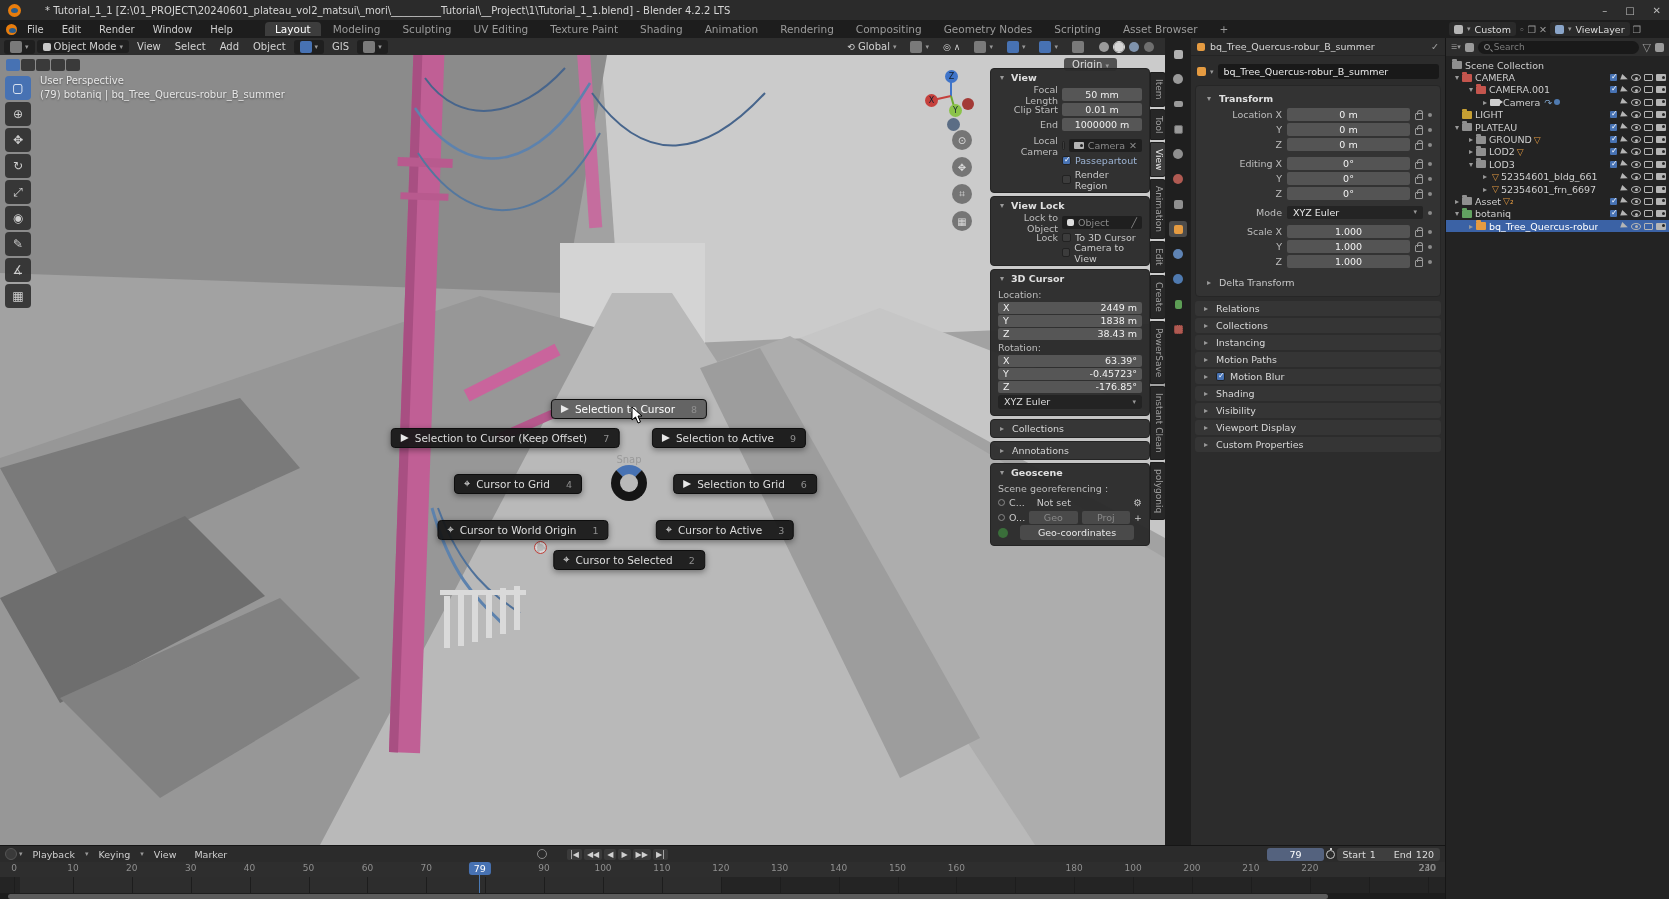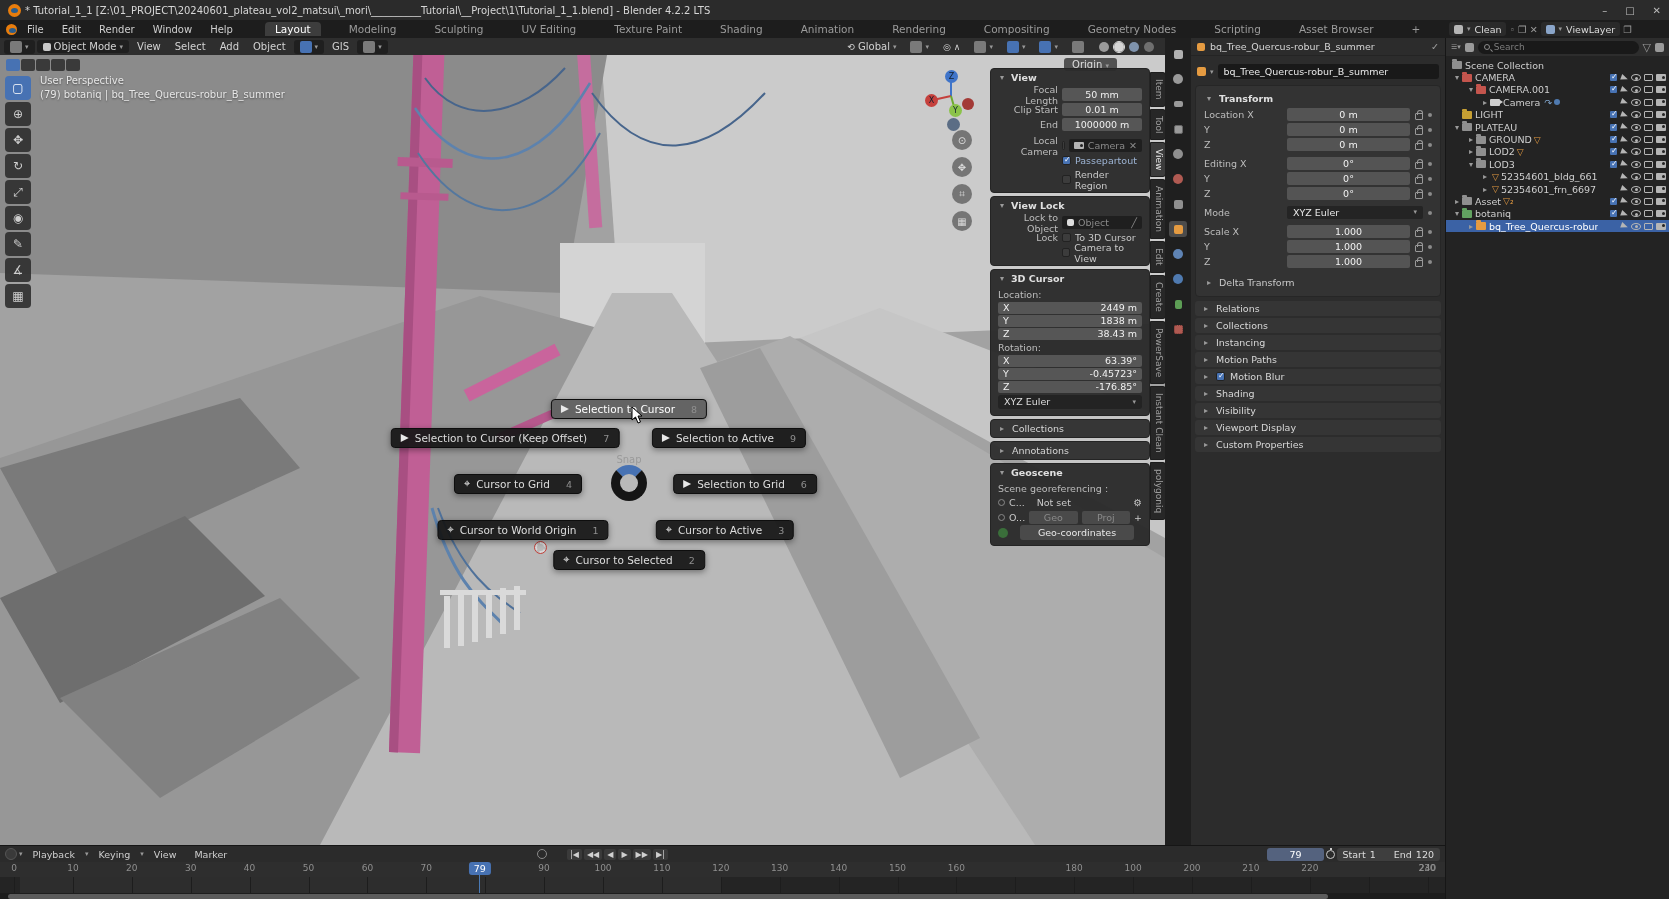--- a/index.html
+++ b/index.html
@@ -1,25 +1,25 @@
 <!DOCTYPE html>
 <html><head>
 <meta charset="utf-8">
 <style>
   *{box-sizing:border-box;margin:0;padding:0}
   html,body{width:1669px;height:899px;overflow:hidden;background:#1d1d1d;
     font-family:"DejaVu Sans",sans-serif;font-size:11px;color:#c9c9c9;-webkit-font-smoothing:antialiased}
   .abs{position:absolute}
   
-  #titlebar{left:0;top:0;width:1669px;height:20px;background:#2b2b2b;display:flex;align-items:center;padding:0 8px;gap:4px}
+  #titlebar{left:0;top:0;width:1669px;height:20px;background:#2b2b2b;display:flex;align-items:center;padding:0 8px;gap:24px}
   #titlebar .ttl{color:#d6d6d6;font-size:10px}
   .winbtns{margin-left:auto;display:flex;gap:18px;color:#bbb;font-size:10px}
   #menubar{left:0;top:20px;width:1669px;height:18px;background:#1d1d1d;display:flex;align-items:center;padding:0 6px;gap:2px}
   .menu-item{padding:1px 8px;border-radius:3px;color:#cfcfcf;font-size:10px}
-  .ws-tabs{display:flex;margin-left:22px;gap:18px}
+  .ws-tabs{display:flex;margin-left:22px;gap:2px}
   .ws-tab{padding:1px 10px;border-radius:4px 4px 0 0;color:#9b9b9b;font-size:10.5px}
   .ws-tab.active{background:#3d3d3d;color:#fff}
   .blogo{width:13px;height:13px;border-radius:50%;background:#e87d0d;position:relative}
   .blogo:after{content:"";position:absolute;left:3px;top:4px;width:7px;height:5px;border-radius:50%;background:#2b5d8c}
   
   #viewport{left:0;top:38px;width:1165px;height:807px;background:#9d9d9d;overflow:hidden}
   #vp-header{position:absolute;left:0;top:0;width:100%;height:17px;background:#2e2e2e;display:flex;align-items:center;gap:2px;padding:0 4px;z-index:30}
   .hbtn{display:flex;align-items:center;gap:3px;padding:1px 6px;border-radius:3px;color:#d2d2d2;font-size:10px;background:transparent}
   .hbtn.box{background:#1f1f1f}
   .caret{font-size:7px;color:#999}
@@ -76,21 +76,21 @@
   .ptab{width:18px;height:16px;display:flex;align-items:center;justify-content:center;border-radius:3px}
   .ptab.active{background:#4b4b4b}
   .sq{width:9px;height:9px;display:inline-block;border-radius:2px}
   .ci{width:10px;height:10px;display:inline-block;border-radius:50%}
   #prop-main{position:absolute;left:26px;top:0;width:254px;height:807px}
   #prop-crumb{height:18px;background:#2c2c2c;display:flex;align-items:center;gap:5px;padding:0 6px;color:#d5d5d5;border-bottom:1px solid #242424;font-size:9.5px}
   #objname-row{margin:8px 6px 6px;display:flex;gap:4px;align-items:center}
   #objname{flex:1;background:#191919;border-radius:3px;height:15px;line-height:15px;padding:0 6px;color:#e8e8e8;font-size:9.5px}
   .pr-panel{background:#333;border-radius:4px;margin:0 4px 4px;padding:3px 0 5px;border:1px solid #262626}
   .pr-row{display:flex;align-items:center;height:13px;margin:2px 8px;gap:5px;font-size:9.5px}
-  .pr-lab{flex:0 0 78px;color:#bdbdbd}
+  .pr-lab{flex:0 0 78px;text-align:right;color:#bdbdbd}
   .pr-field{flex:1;background:#545454;border-radius:2px;text-align:center;color:#f2f2f2;height:13px;line-height:13px}
   .lock{width:8px;height:7px;border:1px solid #999;border-radius:1px;position:relative;margin-top:3px}
   .lock:before{content:"";position:absolute;left:1px;top:-4px;width:4px;height:4px;border:1px solid #999;border-bottom:none;border-radius:3px 3px 0 0}
   .dot{width:4px;height:4px;border-radius:50%;background:#8b8b8b}
   .pr-drop{flex:1;background:#242424;border-radius:2px;height:13px;line-height:13px;display:flex;justify-content:space-between;padding:0 6px;color:#e8e8e8}
   .pr-section{background:#353535;border-radius:3px;margin:0 4px 2px;padding:2px 6px;color:#d8d8d8;display:flex;gap:5px;align-items:center;font-size:9.5px;height:15px}
   
   #outliner{left:1445px;top:38px;width:224px;height:861px;background:#232323;border-left:1px solid #161616}
   #ol-header{height:18px;background:#2d2d2d;display:flex;align-items:center;gap:4px;padding:0 5px}
   #ol-search{flex:1;background:#191919;border-radius:8px;height:13px;display:flex;align-items:center;gap:4px;padding:0 6px;color:#7d7d7d;font-size:9px}
@@ -167,21 +167,21 @@
     <span class="ws-tab">Scripting</span>
     <span class="ws-tab">Asset Browser</span>
     <span class="ws-tab">+</span>
   </span>
 </div>
 
 <div class="abs" id="sceneblock">
   <span class="sel-pill">
     <span class="sq" style="background:#b5b5b5"></span>
     <span class="caret">▾</span>
-    <span>Clean</span>
+    <span>Custom</span>
   </span>
   <span style="color:#999">◦</span>
   <span style="color:#999">❐</span>
   <span style="color:#999">✕</span>
   <span class="sel-pill">
     <span class="sq" style="background:#8aa5c9"></span>
     <span class="caret">▾</span>
     <span>ViewLayer</span>
   </span>
   <span style="color:#999">❐</span>

